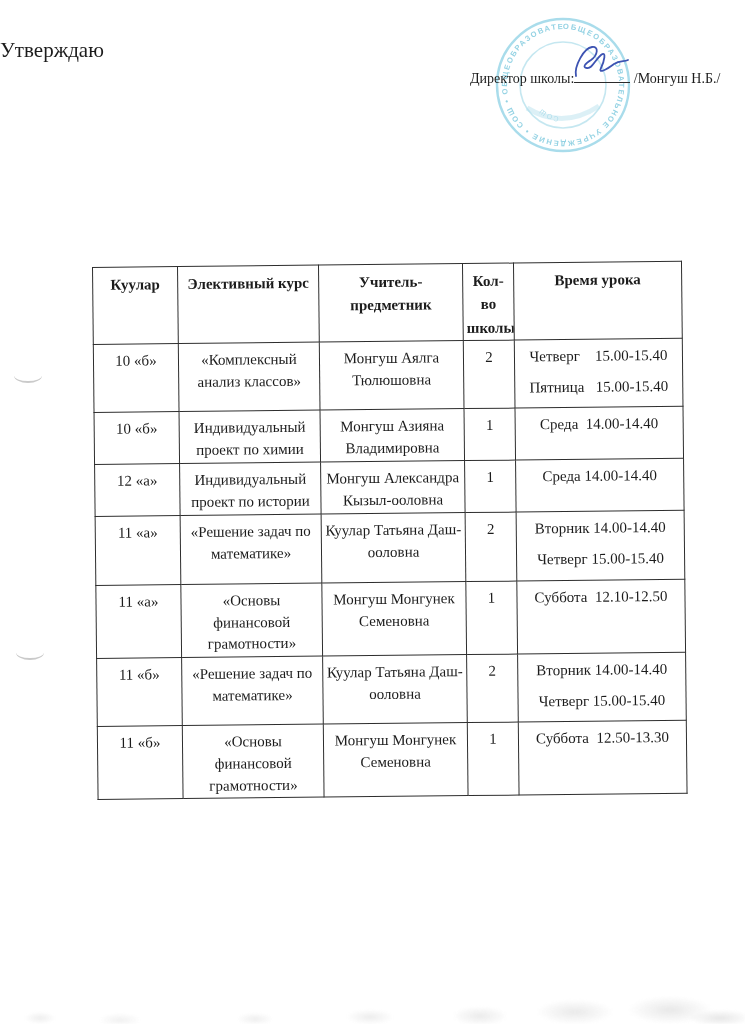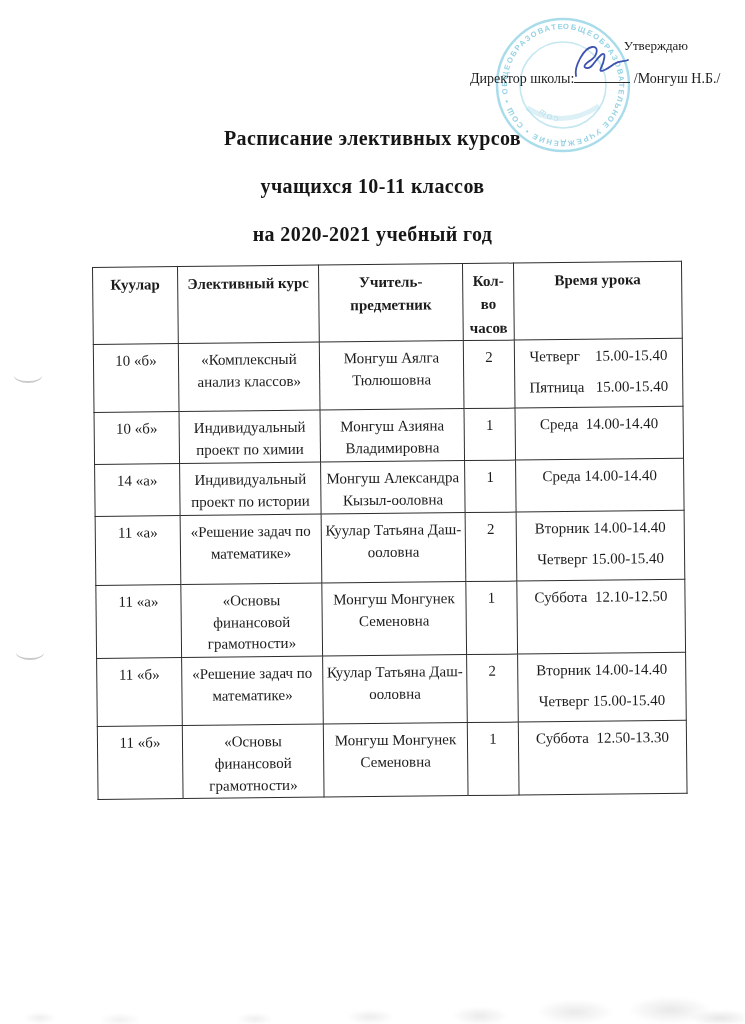--- a/index.html
+++ b/index.html
@@ -14,21 +14,21 @@
 
   
   .stamp{
     position:absolute;left:487px;top:12px;width:152px;height:150px;
     opacity:.85;z-index:1;pointer-events:none;
   }
 
   
   .approve-word{
     position:absolute;top:38px;left:0;right:57px;
-    text-align:right;font-size:13px;z-index:2;
+    font-size:21px;z-index:2;
   }
   .director-line{
     position:absolute;top:66px;left:438px;font-size:14px;
     white-space:nowrap;z-index:2;margin-left:32px;
   }
   .sig-slot{
     display:inline-block;width:56px;height:16px;
     border-bottom:1.4px solid #2b2b2b;
     position:relative;vertical-align:baseline;
   }
@@ -120,41 +120,36 @@
       <path d="M40,96 q36,22 72,-2" fill="none" stroke="#a5dae9" stroke-width="5" opacity=".45"></path>
     </svg>
   </div>
 
   <div class="approve-word">Утверждаю</div>
 
   <div class="director-line"><span>Директор школы:</span><span class="sig-slot"><svg class="sig-svg" viewBox="0 0 66 44">
         <path d="M8,36 C6,26 16,8 24,7 C31,6 30,15 23,20 C17,24 14,27 19,28 C24,29 27,20 33,15 C39,10 36,22 33,28 C30,34 38,30 46,24 C52,20 56,22 60,20" fill="none" stroke="#3d53b2" stroke-width="1.8" stroke-linecap="round"></path>
       </svg></span> <span>/Монгуш Н.Б./</span></div>
 
-  <div class="title-block">
-    <div class="title-line">Расписание элективных курсов</div>
-    <div class="title-line">учащихся 10-11 классов</div>
-    <div class="title-line">на 2020-2021 учебный год</div>
-  </div>
 
   <div class="sched-wrap">
     <table class="sched">
       <colgroup>
         <col class="c-class">
           <col class="c-course">
           <col class="c-teacher">
           <col class="c-hours">
           <col class="c-time">
       </colgroup>
       <tbody>
           <tr class="hrow">
         <th>Куулар</th>
         <th>Элективный курс</th>
         <th>Учитель-предметник</th>
-        <th>Кол-во часов</th>
+        <th>Кол-во школы</th>
         <th>Время урока</th>
       </tr>
       <tr class="r0">
         <td>10 «б»</td>
         <td>«Комплексный анализ классов»</td>
         <td>Монгуш Аялга Тюлюшовна</td>
         <td>2</td>
         <td>
           <span class="time-line">Четверг    15.00-15.40</span>
           <span class="time-line">Пятница   15.00-15.40</span>
@@ -163,21 +158,21 @@
       <tr class="r1">
         <td>10 «б»</td>
         <td>Индивидуальный проект по химии</td>
         <td>Монгуш Азияна Владимировна</td>
         <td>1</td>
         <td>
           <span class="time-line">Среда  14.00-14.40</span>
         </td>
       </tr>
       <tr class="r2">
-        <td>14 «а»</td>
+        <td>12 «а»</td>
         <td>Индивидуальный проект по истории</td>
         <td>Монгуш Александра Кызыл-ооловна</td>
         <td>1</td>
         <td>
           <span class="time-line">Среда 14.00-14.40</span>
         </td>
       </tr>
       <tr class="r3">
         <td>11 «а»</td>
         <td>«Решение задач по математике»</td>

